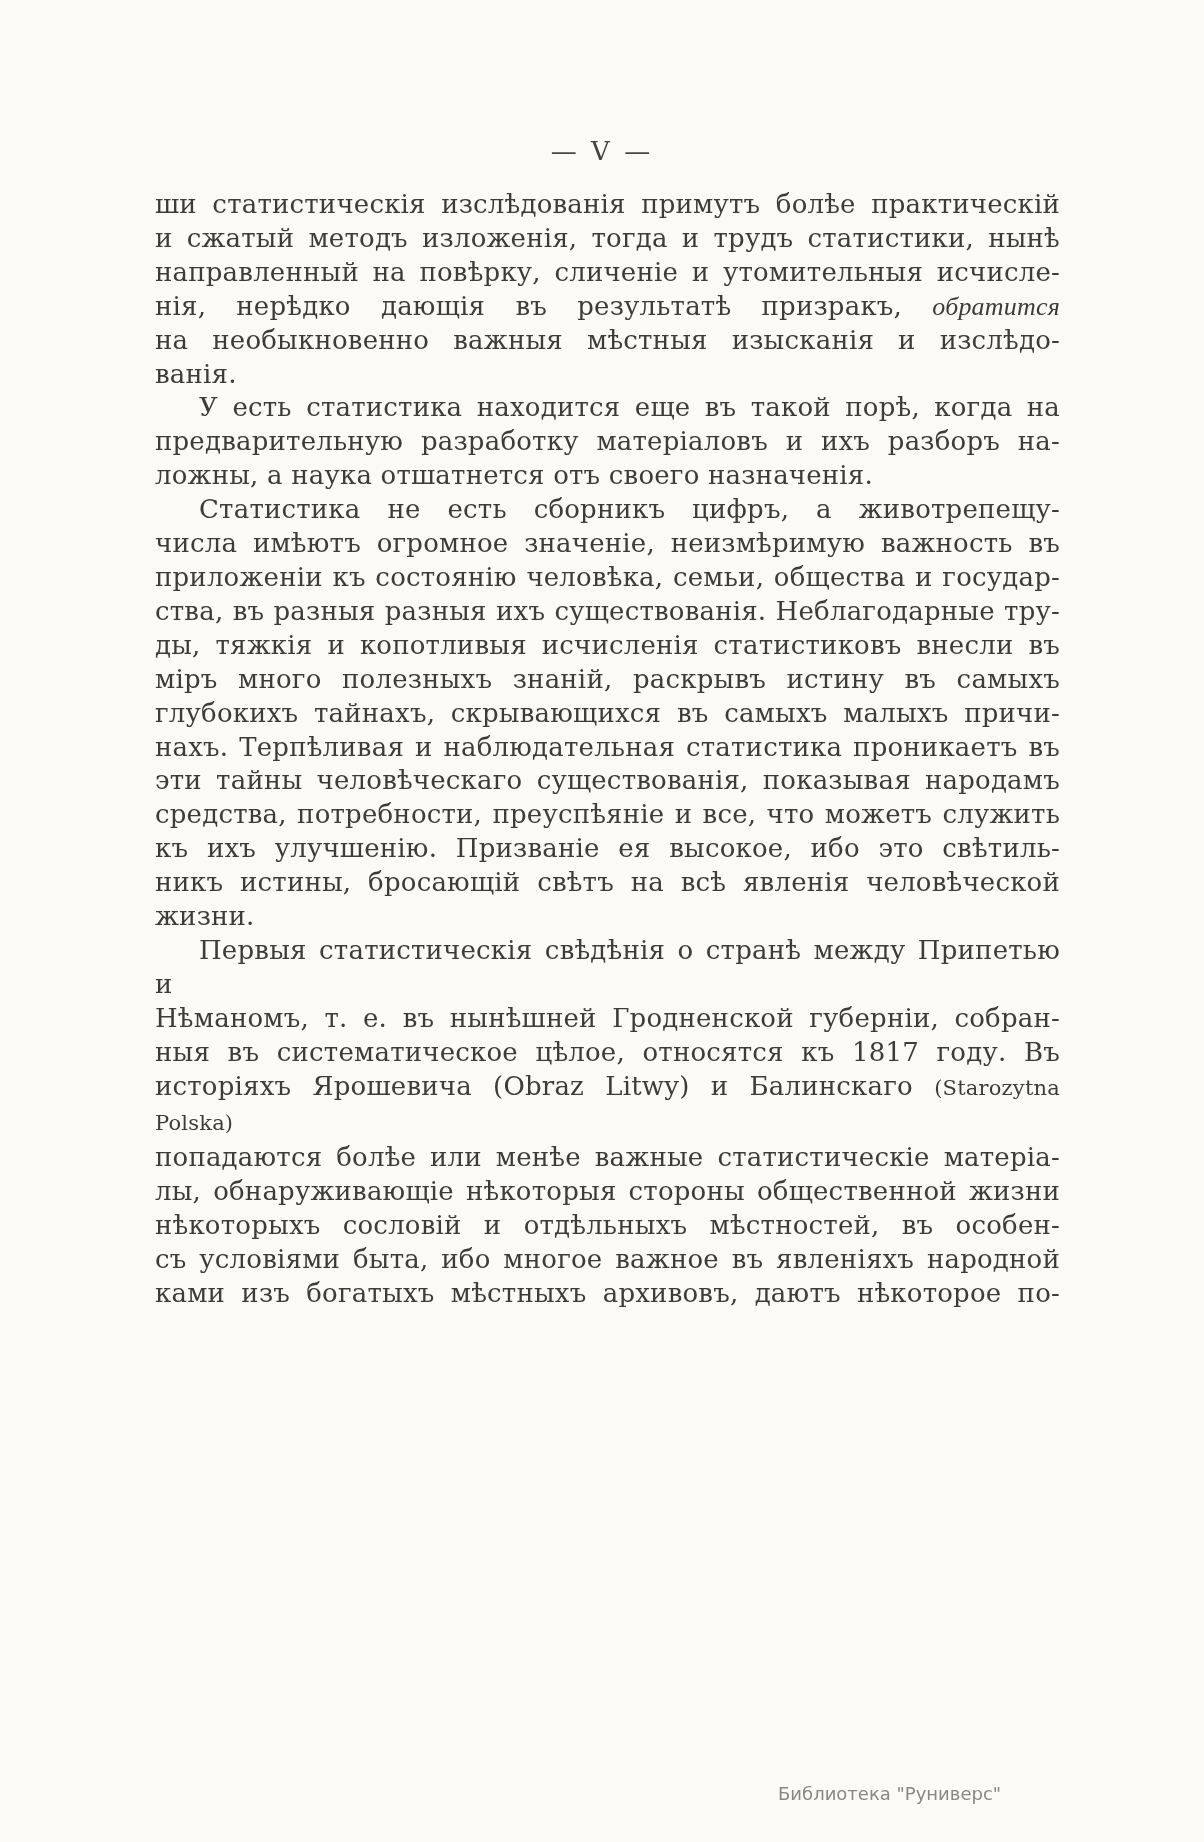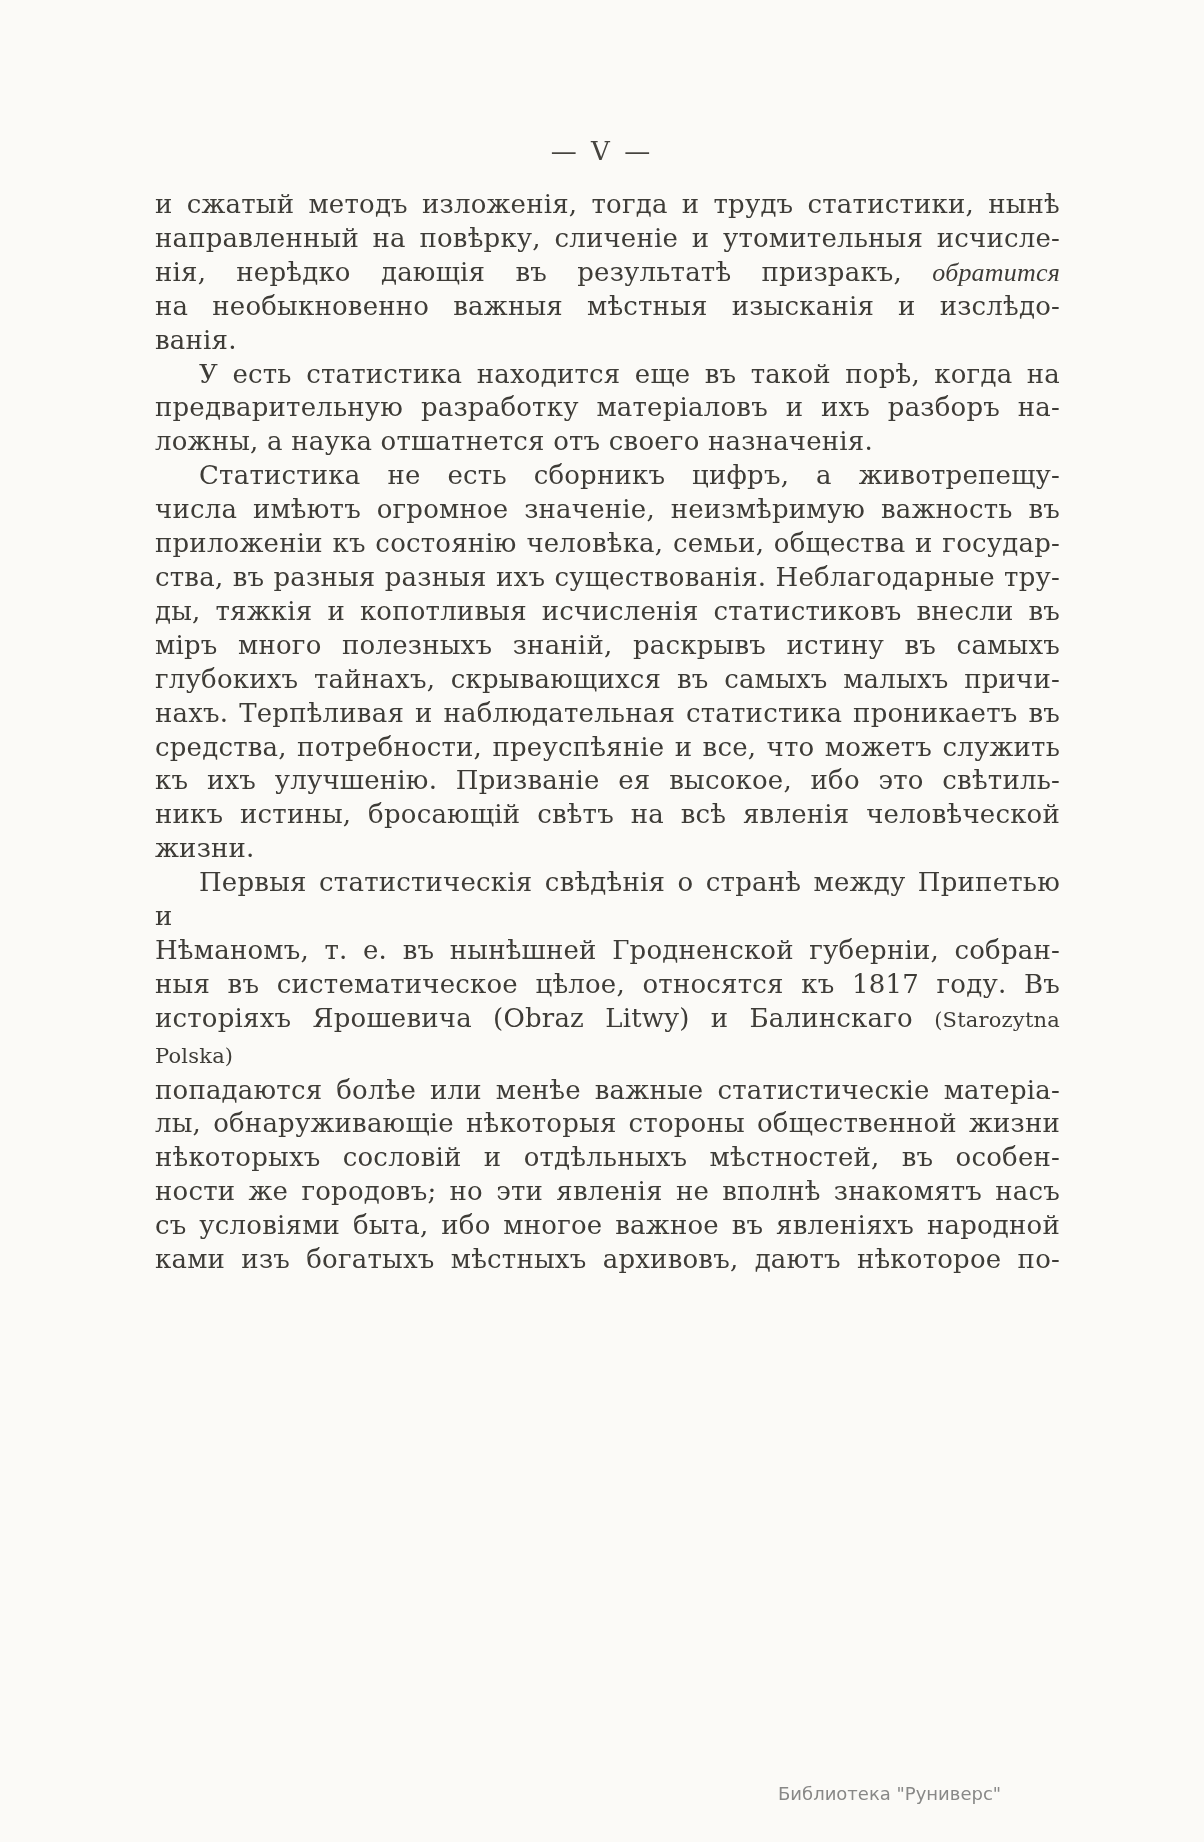--- a/index.html
+++ b/index.html
@@ -60,52 +60,53 @@
     color: #888887;
   }
 </style>
 </head>
 <body>
 
 <div class="page-number">— V —</div>
 
 <div class="text-block">
     <div class="paragraph">
+      <div class="line"><span>ши статистическія изслѣдованія примутъ болѣе практическій</span></div>
       <div class="line"><span>и сжатый методъ изложенія, тогда и трудъ статистики, нынѣ</span></div>
       <div class="line"><span>направленный на повѣрку, сличеніе и утомительныя исчисле-</span></div>
       <div class="line"><span>нія, нерѣдко дающія въ результатѣ призракъ, </span><span class="italic">обратится</span></div>
       <div class="line"><span>на необыкновенно важныя мѣстныя изысканія и изслѣдо-</span></div>
       <div class="line flush"><span>ванія.</span></div>
     </div>
     <div class="paragraph">
       <div class="line indent"><span>У есть статистика находится еще въ такой порѣ, когда на</span></div>
       <div class="line"><span>предварительную разработку матеріаловъ и ихъ разборъ на-</span></div>
       <div class="line flush"><span>ложны, а наука отшатнется отъ своего назначенія.</span></div>
     </div>
     <div class="paragraph">
       <div class="line indent"><span>Статистика не есть сборникъ цифръ, а животрепещу-</span></div>
       <div class="line"><span>числа имѣютъ огромное значеніе, неизмѣримую важность въ</span></div>
       <div class="line"><span>приложеніи къ состоянію человѣка, семьи, общества и государ-</span></div>
       <div class="line"><span>ства, въ разныя разныя ихъ существованія. Неблагодарные тру-</span></div>
       <div class="line"><span>ды, тяжкія и копотливыя исчисленія статистиковъ внесли въ</span></div>
       <div class="line"><span>міръ много полезныхъ знаній, раскрывъ истину въ самыхъ</span></div>
       <div class="line"><span>глубокихъ тайнахъ, скрывающихся въ самыхъ малыхъ причи-</span></div>
       <div class="line"><span>нахъ. Терпѣливая и наблюдательная статистика проникаетъ въ</span></div>
+      <div class="line"><span>эти тайны человѣческаго существованія, показывая народамъ</span></div>
       <div class="line"><span>средства, потребности, преуспѣяніе и все, что можетъ служить</span></div>
       <div class="line"><span>къ ихъ улучшенію. Призваніе ея высокое, ибо это свѣтиль-</span></div>
       <div class="line"><span>никъ истины, бросающій свѣтъ на всѣ явленія человѣческой</span></div>
       <div class="line flush"><span>жизни.</span></div>
     </div>
     <div class="paragraph">
       <div class="line indent"><span>Первыя статистическія свѣдѣнія о странѣ между Припетью и</span></div>
       <div class="line"><span>Нѣманомъ, т. е. въ нынѣшней Гродненской губерніи, собран-</span></div>
       <div class="line"><span>ныя въ систематическое цѣлое, относятся къ 1817 году. Въ</span></div>
       <div class="line"><span>исторіяхъ Ярошевича (Obraz Litwy) и Балинскаго </span><span class="small">(Starozytna Polska)</span></div>
       <div class="line"><span>попадаются болѣе или менѣе важные статистическіе матеріа-</span></div>
       <div class="line"><span>лы, обнаруживающіе нѣкоторыя стороны общественной жизни</span></div>
       <div class="line"><span>нѣкоторыхъ сословій и отдѣльныхъ мѣстностей, въ особен-</span></div>
-      <div class="line"><span>ности же городовъ; но эти явленія не вполнѣ знакомятъ насъ</span></div>
       <div class="line"><span>съ условіями быта, ибо многое важное въ явленіяхъ народной</span></div>
       <div class="line"><span>ками изъ богатыхъ мѣстныхъ архивовъ, даютъ нѣкоторое по-</span></div>
     </div>
   </div>
 
 <div class="watermark">Библиотека "Руниверс"</div>
 
 </body></html>

